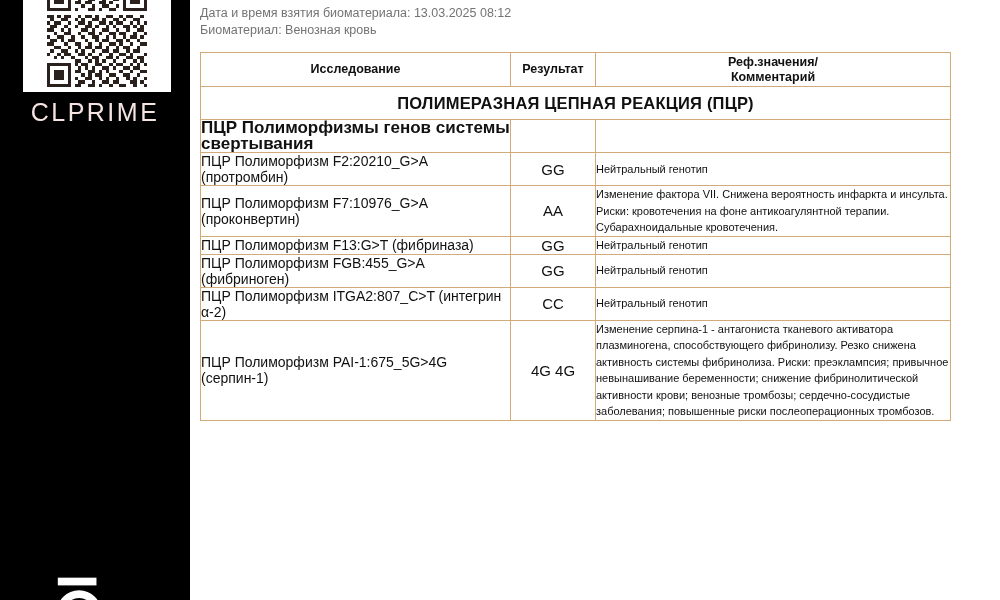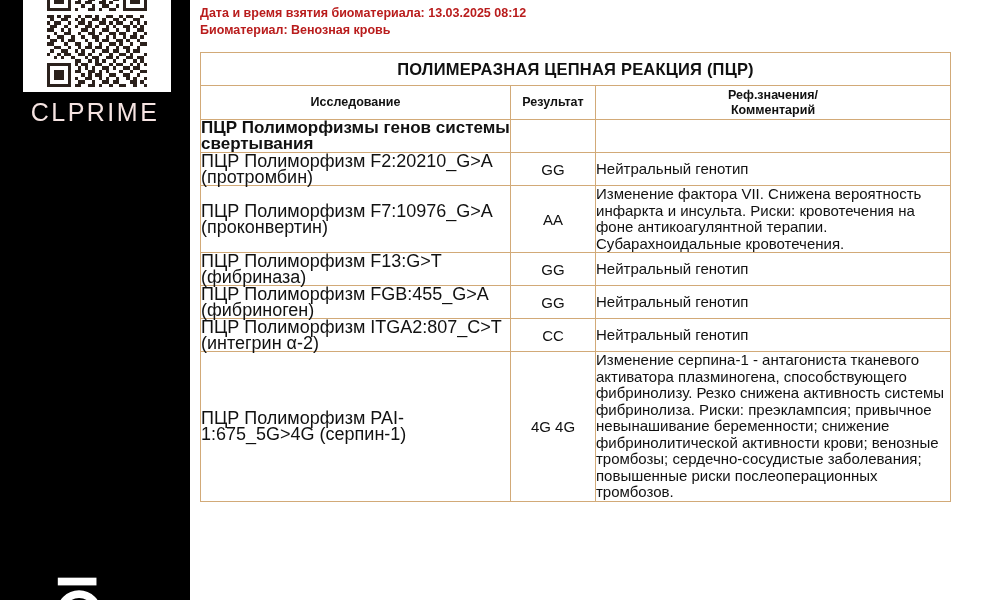--- a/index.html
+++ b/index.html
@@ -47,23 +47,23 @@
     position: absolute;
     left: 52px; bottom: -26px;
     width: 58px; height: 58px;
   }
 
   
   .meta {
     position: absolute;
     left: 200px; top: 5px;
     width: 760px;
-    color: #b91c1c;
+    color: #737373;
     font-size: 12.5px;
-    font-weight: bold;
+    font-weight: normal;
     line-height: 17px;
   }
   .meta div { white-space: nowrap; }
 
   
   .tbl-wrap {
     position: absolute;
     left: 200px; top: 52px;
     width: 750px;
   }
@@ -98,32 +98,32 @@
     padding: 2px 3px;
   }
   .group-cell {
     font-size: 17px;
     font-weight: bold;
     line-height: 16px;
     padding: 5px 6px 6px 6px;
     vertical-align: top;
   }
   .study-cell {
-    font-size: 18px;
+    font-size: 14px;
     line-height: 16px;
     padding: 5px 6px 5px 36px;
     vertical-align: middle;
   }
   .result-cell {
     text-align: center;
     font-size: 15px;
     vertical-align: middle;
   }
   .ref-cell {
-    font-size: 15px;
+    font-size: 11px;
     line-height: 16.5px;
     padding: 5px 8px 5px 7px;
     vertical-align: middle;
   }
   .ref-cell.tall { vertical-align: middle; }
   .empty-cell { }
 </style>
 </head>
 <body>
 
@@ -379,31 +379,31 @@
 
   <div class="tbl-wrap">
     <table class="report">
       <colgroup>
         <col class="col-study">
           <col class="col-result">
           <col class="col-ref">
       </colgroup>
       <tbody>
         <tr>
-          <td class="title-cell" colspan="3">ПОЛИМЕРАЗНАЯ ЦЕПНАЯ РЕАКЦИЯ (ПЦР)</td>
-        </tr>
-        <tr>
           <td class="head-cell">Исследование</td>
           <td class="head-cell">Результат</td>
           <td class="head-cell">
             <span>Реф.значения/</span><br>
             <span>Комментарий</span>
           </td>
         </tr>
         <tr>
+          <td class="title-cell" colspan="3">ПОЛИМЕРАЗНАЯ ЦЕПНАЯ РЕАКЦИЯ (ПЦР)</td>
+        </tr>
+        <tr>
           <td class="group-cell">ПЦР Полиморфизмы генов системы свертывания</td>
           <td class="empty-cell"></td>
           <td class="empty-cell"></td>
         </tr>
 
         <tr>
           <td class="study-cell">ПЦР Полиморфизм F2:20210_G&gt;A (протромбин)</td>
           <td class="result-cell">GG</td>
           <td class="ref-cell">Нейтральный генотип</td>
         </tr>

